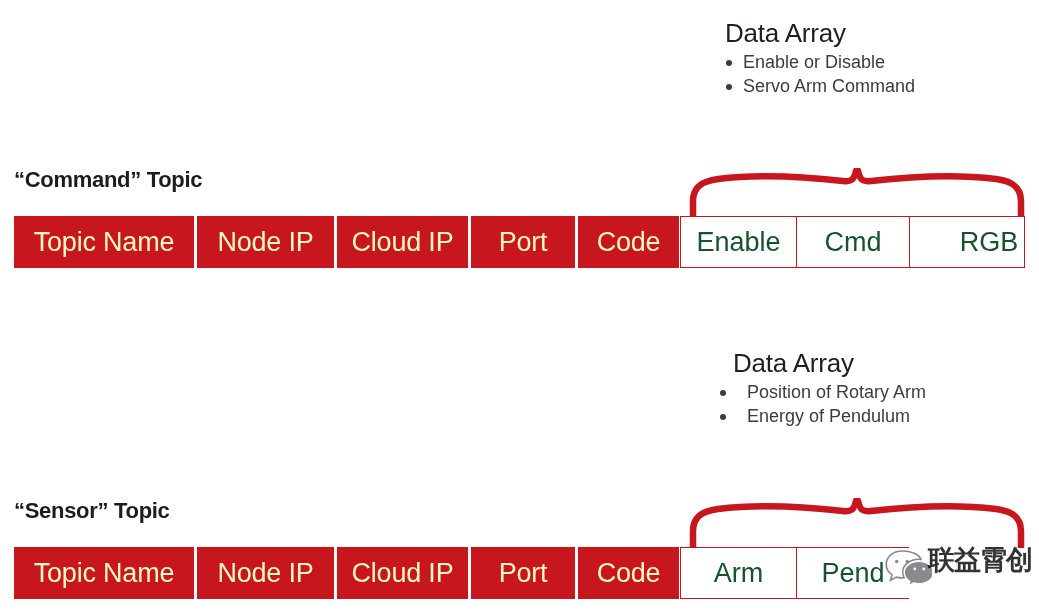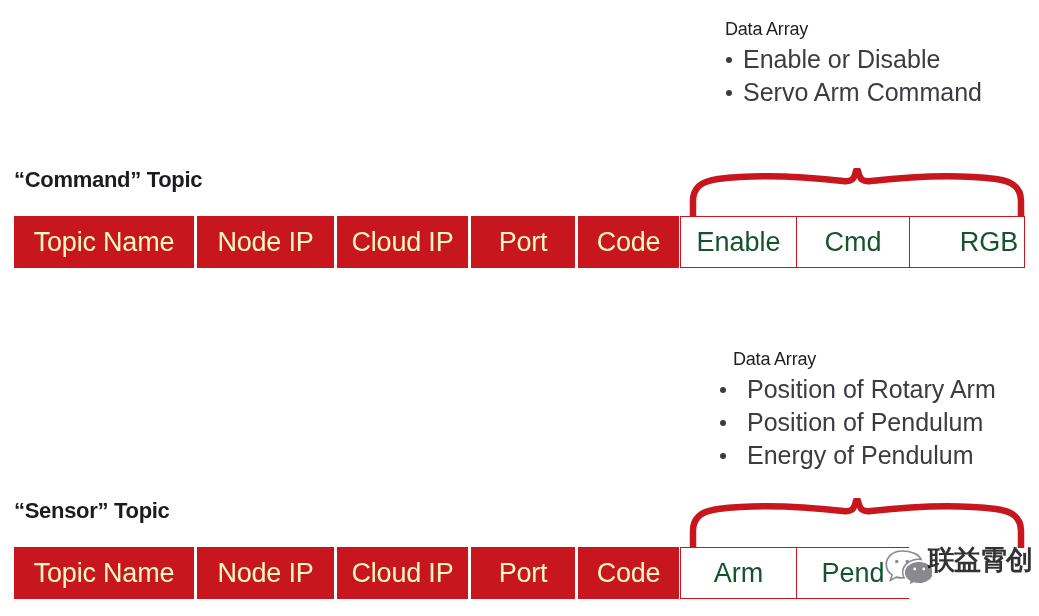--- a/index.html
+++ b/index.html
@@ -13,34 +13,34 @@
     overflow: hidden;
     font-family: "Liberation Sans", sans-serif;
     color: #231f20;
   }
 
   .stage { position: absolute; inset: 0; }
 
   
   .annot { position: absolute; }
   .annot-title {
-    font-size: 18px;
+    font-size: 26px;
     font-weight: 400;
     color: #221e1f;
     letter-spacing: -0.2px;
     line-height: 1.05;
     white-space: nowrap;
   }
   .annot-list {
     list-style: none;
     margin: 4px 0 0 0;
     padding: 0;
   }
   .annot-list li {
-    font-size: 25px;
+    font-size: 18px;
     line-height: 1.33;
     color: #3b3b42;
     white-space: nowrap;
     position: relative;
     padding-left: 18px;
   }
   .annot-list li .bullet {
     position: absolute;
     left: 1px;
     top: 50%;
@@ -176,21 +176,20 @@
     <div class="cell header w-code pre-data">Code</div>
     <div class="cell data w-d1">Enable</div>
     <div class="cell data w-d2">Cmd</div>
     <div class="cell data w-d3 last">RGB</div>
   </div>
 
   <div class="annot" id="annot-sensor">
     <div class="annot-title">Data Array</div>
     <ul class="annot-list">
       <li><span class="bullet"></span><span>Position of Rotary Arm</span></li>
-      <li><span class="bullet"></span><span>Position of Pendulum</span></li>
       <li><span class="bullet"></span><span>Energy of Pendulum</span></li>
     </ul>
   </div>
 
   <div class="brace" id="brace-sensor">
     <svg width="340" height="50" viewBox="0 0 340 50" fill="none" xmlns="http://www.w3.org/2000/svg">
       <path d="M5 49 L5 33 C5 19 14 13 30 11 C70 6 120 9 155 13 C163 14 166 12 168 3 L169 1 L170 3 C172 12 175 14 183 13 C218 9 268 6 308 11 C324 13 333 19 333 33 L333 49" stroke="#C8161E" stroke-width="6.5" stroke-linecap="round" stroke-linejoin="round" fill="none"></path>
     </svg>
   </div>
 

